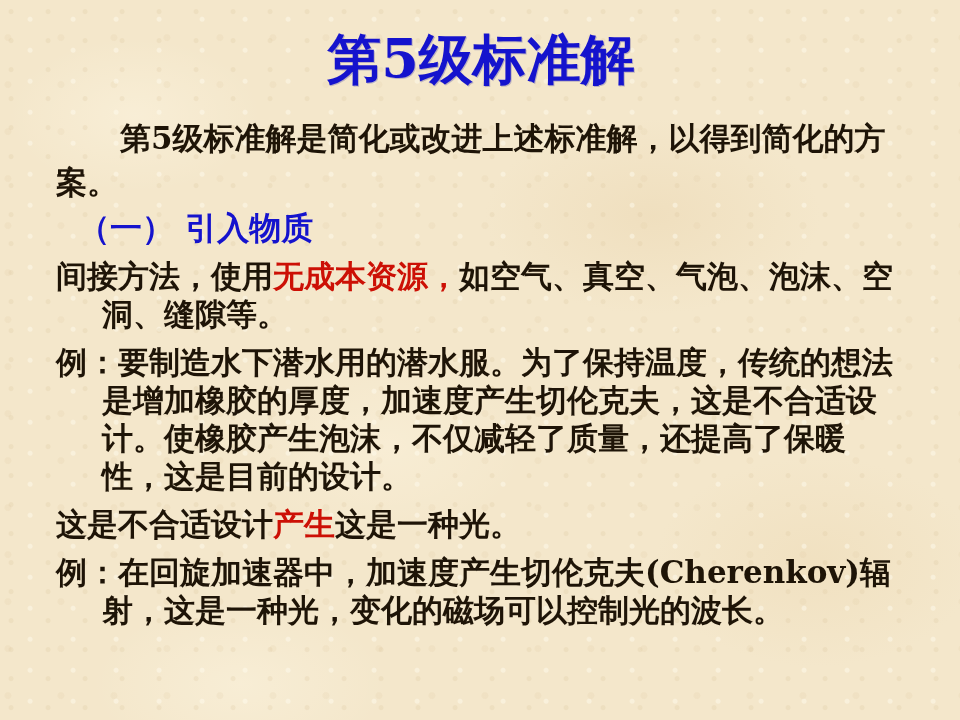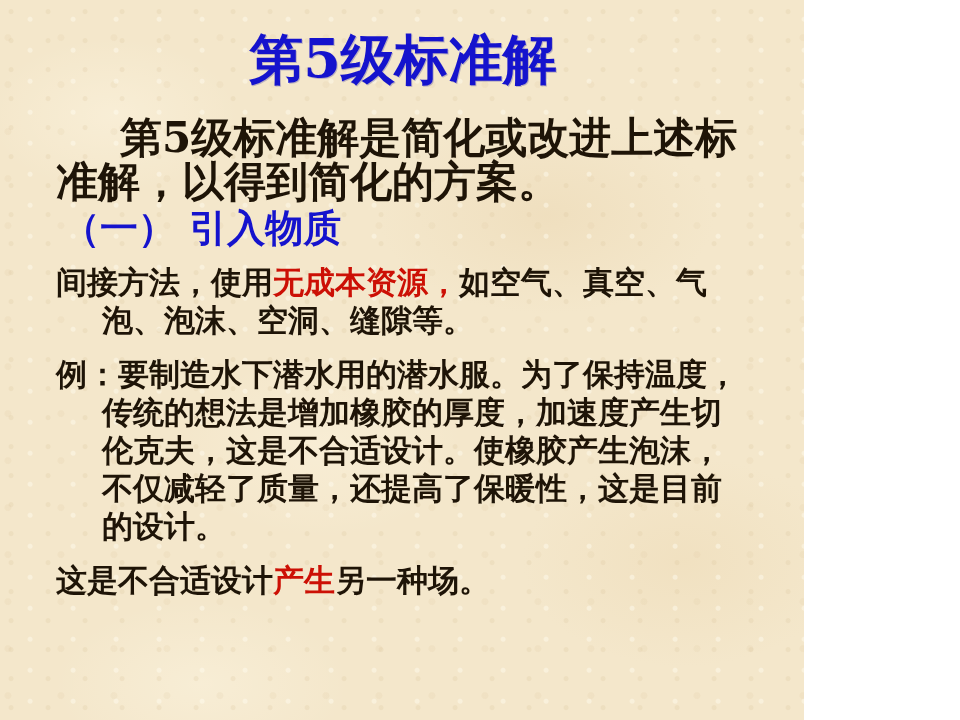--- a/index.html
+++ b/index.html
@@ -1,21 +1,21 @@
 <!DOCTYPE html>
 <html lang="zh" style="--bg: #f4e7cb; --blue: #1513cd; --red: #cc1005; --ink: #1e1407;"><head>
 <meta charset="utf-8">
 <style>
   html,body{margin:0;padding:0;}
   body{
     width:960px;height:720px;overflow:hidden;
     font-family:"DejaVu Serif","Liberation Serif",serif;
   }
   .slide{
-    position:relative;width:804px;height:720px;box-sizing:border-box;
+    position:relative;width:960px;height:720px;box-sizing:border-box;
     padding:26px 54px 0 56px;
     background-color:var(--bg,#f4e7cb);
     background-image:
       radial-gradient(circle at 30% 40%, rgba(213,190,148,.20) 0 2px, transparent 3px),
       radial-gradient(circle at 70% 62%, rgba(255,252,240,.45) 0 2px, transparent 3px),
       radial-gradient(circle at 15% 80%, rgba(222,201,162,.18) 0 3px, transparent 4px),
       radial-gradient(180px 110px at 14% 16%, rgba(255,248,230,.40), transparent 70%),
       radial-gradient(240px 140px at 68% 30%, rgba(235,215,178,.50), transparent 70%),
       radial-gradient(200px 130px at 40% 62%, rgba(255,247,228,.38), transparent 70%),
       radial-gradient(230px 150px at 85% 78%, rgba(236,216,178,.42), transparent 70%),
@@ -23,27 +23,27 @@
     background-size:37px 29px, 43px 31px, 53px 47px, auto, auto, auto, auto, auto;
     color:var(--ink,#1e1407);
   }
   .title{
     margin:0 0 24px 0;
     text-align:center;
     font-size:54px;line-height:66px;font-weight:bold;
     color:var(--blue,#1513cd);
     text-shadow:1px 1px 0 rgba(20,19,150,.25);
   }
-  .para{font-size:31px;line-height:38px;font-weight:600;margin:16px 0;}
-  .para-intro{font-size:42px;line-height:44px;font-weight:600;margin:0 0 2px 0;text-indent:64px;}
+  .para{font-size:31px;line-height:38px;font-weight:600;margin:10px 0;}
+  .para-intro{font-size:31px;line-height:44px;font-weight:600;margin:0 0 2px 0;text-indent:64px;}
   .hanging{padding-left:46px;text-indent:-46px;}
   .heading{
-    font-size:38px;line-height:38px;font-weight:bold;
+    font-size:32px;line-height:38px;font-weight:bold;
     color:var(--blue,#1513cd);
-    margin:5px 0 4px 0;padding-left:6px;
+    margin:5px 0 4px 16px;padding-left:6px;
   }
   .em-red{color:var(--red,#cc1005);}
 </style>
 </head>
 <body>
 
 <div class="slide">
 
   <h1 class="title">第5级标准解</h1>
 
@@ -56,17 +56,20 @@
   <div class="para hanging">
     <span>间接方法，使用</span><span class="em-red">无成本资源，</span><span>如空气、真空、气泡、泡沫、空洞、缝隙等。</span>
   </div>
 
   <div class="para hanging">
     <span>例：</span><span>要制造水下潜水用的潜水服。为了保持温度，传统的想法是增加橡胶的厚度，加速度产生切伦克夫，这是不合适设计。使橡胶产生泡沫，不仅减轻了质量，还提高了保暖性，这是目前的设计。</span>
   </div>
 
 
   <div class="para">
-    <span>这是不合适设计</span><span class="em-red">产生</span><span>另一种场。</span>
+    <span>这是不合适设计</span><span class="em-red">产生</span><span>这是一种光。</span>
   </div>
 
+  <div class="para hanging">
+    <span>例：</span><span>在回旋加速器中，加速度产生切伦克夫(Cherenkov)辐射，这是一种光，变化的磁场可以控制光的波长。</span>
+  </div>
 
 </div>
 
 </body></html>

